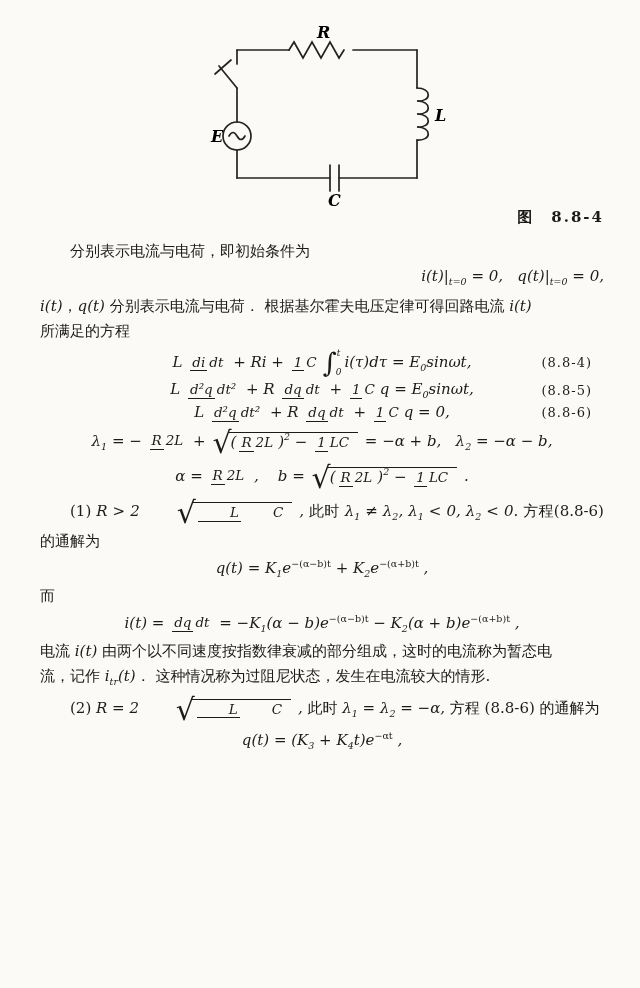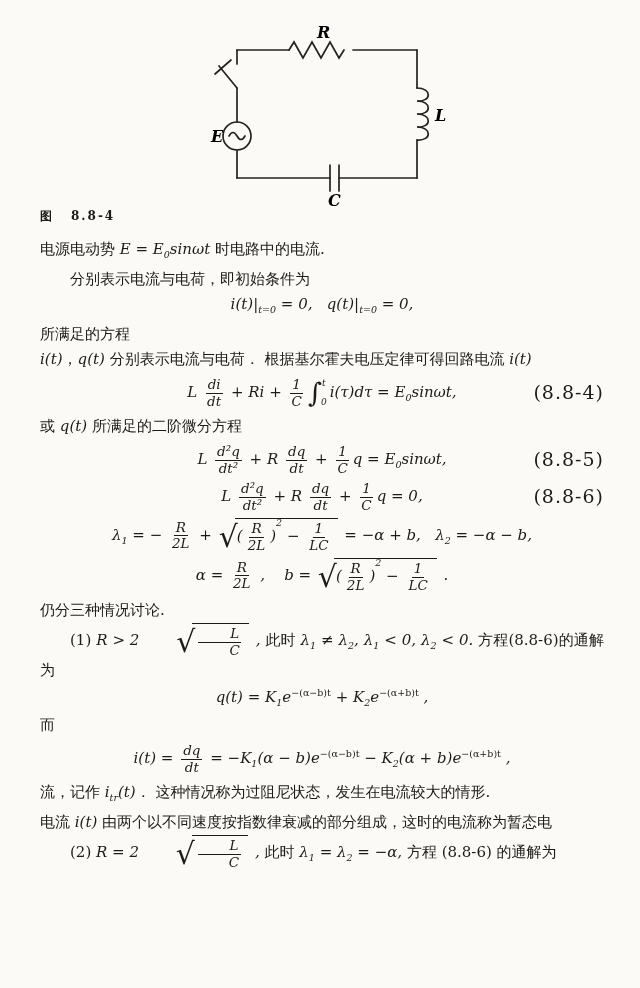--- a/index.html
+++ b/index.html
@@ -7,38 +7,38 @@
     width:640px;height:988px;overflow:hidden;
     background:#fbfaf6;color:#1c1b19;
     font-family:"DejaVu Serif","Liberation Serif",serif;
     font-size:15px;
   }
   .page{padding:24px 36px 0 40px;position:relative;height:964px;box-sizing:border-box}
 
   
   .figure-wrap{text-align:center;margin:2px 0 0}
   svg{display:block;margin:0 auto}
-  .caption{text-align:left;font-size:12px;margin:0 0 12px;font-weight:bold;letter-spacing:1px}
+  .caption{text-align:right;font-size:15px;margin:0 0 12px;font-weight:bold;letter-spacing:1px}
   .caption .cap-num{margin-left:18px;letter-spacing:2px}
 
   
   .line{line-height:25px;text-align:justify}
   .indent{text-indent:2em}
-  .center{text-align:center}
+  .center{text-align:right}
   .seg-i{font-style:italic;white-space:pre}
   .seg-t{white-space:pre-wrap}
   sub{font-size:9.5px;font-style:italic}
   sup{font-size:9.5px;}
 
   
   .eqrow{position:relative;text-align:center;margin:5px 0;line-height:1.05}
   .eq{display:inline-block;white-space:nowrap}
-  .eqtag{position:absolute;right:0;top:50%;transform:translateY(-50%);font-size:19px;letter-spacing:1px}
-
-  .frac{display:inline-flex;flex-direction:column;align-items:center;vertical-align:middle;
+  .eqtag{position:absolute;right:12px;top:50%;transform:translateY(-50%);font-size:13px;letter-spacing:1px}
+
+  .frac{display:inline-flex;flex-direction:row;align-items:flex-start;vertical-align:middle;
         margin:0 3px;font-size:13.5px;line-height:1.15;font-style:italic}
   .frac .num{border-bottom:1.3px solid #1c1b19;padding:0 2px}
   .frac .den{padding:0 2px}
 
   .sqrt{display:inline-flex;align-items:center;vertical-align:middle;margin:0 2px}
   .sqrt-sym{font-size:30px;line-height:1;font-style:normal;margin-right:-3px;transform:translateY(1px)}
   .sqrt-body{display:inline-flex;align-items:center;border-top:1.5px solid #1c1b19;padding:2px 4px 0 2px}
   .sqrt-body sup{align-self:flex-start;transform:translateY(-3px);font-style:italic}
   .sqrt-body .seg-i{font-style:italic}
 
@@ -81,44 +81,42 @@
       <circle class="stroke" cx="50" cy="110" r="14"></circle>
       <path class="stroke" d="M42,110 q4,-7 8,0 q4,7 8,0"></path>
       <text class="cirlabel" x="24" y="116">E</text>
       <path class="stroke" d="M50,124 V152"></path>
     </svg>
   </div>
   <div class="caption">
     <span>图</span><span class="cap-num">8.8-4</span>
   </div>
 
-  <div class="line"><span class="seg-t">电源电动势 </span><span class="seg-i">E = E</span><sub>0</sub><span class="seg-i">sinωt</span><span class="seg-t"> 时电路中的电流.</span></div>
   <div class="line indent"><span class="seg-t">分别表示电流与电荷，即初始条件为</span></div>
   <div class="line center"><span class="seg-i">i(t)|</span><sub>t=0</sub><span class="seg-i"> = 0,   q(t)|</span><sub>t=0</sub><span class="seg-i"> = 0,</span></div>
+  <div class="line"><span class="seg-i">i(t)</span><span class="seg-t">，</span><span class="seg-i">q(t)</span><span class="seg-t"> 分别表示电流与电荷． 根据基尔霍夫电压定律可得回路电流 </span><span class="seg-i">i(t)</span></div>
   <div class="line"><span class="seg-t">所满足的方程</span></div>
-  <div class="line"><span class="seg-i">i(t)</span><span class="seg-t">，</span><span class="seg-i">q(t)</span><span class="seg-t"> 分别表示电流与电荷． 根据基尔霍夫电压定律可得回路电流 </span><span class="seg-i">i(t)</span></div>
 
   <div class="eqrow">
     <span class="eq"><span class="seg-i">L </span><span class="frac">
           <span class="num">di</span>
           <span class="den">dt</span>
         </span><span class="seg-i"> + Ri + </span><span class="frac">
           <span class="num">1</span>
           <span class="den">C</span>
         </span><span class="intgroup">
           <span class="int">∫</span>
           <span class="limits">
             <span>t</span>
             <span>0</span>
           </span>
         </span><span class="seg-i">i(τ)dτ = E</span><sub>0</sub><span class="seg-i">sinωt,</span></span>
     <span class="eqtag">(8.8-4)</span>
   </div>
 
-  <div class="line"><span class="seg-t">或 </span><span class="seg-i">q(t)</span><span class="seg-t"> 所满足的二阶微分方程</span></div>
 
   <div class="eqrow">
     <span class="eq"><span class="seg-i">L </span><span class="frac">
           <span class="num">d²q</span>
           <span class="den">dt²</span>
         </span><span class="seg-i"> + R </span><span class="frac">
           <span class="num">dq</span>
           <span class="den">dt</span>
         </span><span class="seg-i"> + </span><span class="frac">
           <span class="num">1</span>
@@ -183,21 +181,20 @@
             <sup>2</sup>
             <span class="seg-i"> − </span>
             <span class="frac">
               <span class="num">1</span>
               <span class="den">LC</span>
             </span>
           </span>
         </span><span class="seg-i"> .</span></span>
   </div>
 
-  <div class="line"><span class="seg-t">仍分三种情况讨论.</span></div>
 
   <div class="line indent"><span class="seg-t">(1) </span><span class="seg-i">R</span><span class="seg-i"> &gt; 2 </span><span class="sqrt">
         <span class="sqrt-sym">√</span>
         <span class="sqrt-body">
           <span class="frac">
             <span class="num">L</span>
             <span class="den">C</span>
           </span>
         </span>
       </span><span class="seg-i"> ,</span><span class="seg-t"> 此时 </span><span class="seg-i">λ</span><sub>1</sub><span class="seg-i"> ≠ λ</span><sub>2</sub><span class="seg-i">, λ</span><sub>1</sub><span class="seg-i"> &lt; 0, λ</span><sub>2</sub><span class="seg-i"> &lt; 0.</span><span class="seg-t"> 方程(8.8-6)的通解为</span></div>
@@ -208,27 +205,30 @@
 
   <div class="line"><span class="seg-t">而</span></div>
 
   <div class="eqrow">
     <span class="eq"><span class="seg-i">i(t) = </span><span class="frac">
           <span class="num">dq</span>
           <span class="den">dt</span>
         </span><span class="seg-i"> = −K</span><sub>1</sub><span class="seg-i">(α − b)e</span><sup>−(α−b)t</sup><span class="seg-i"> − K</span><sub>2</sub><span class="seg-i">(α + b)e</span><sup>−(α+b)t</sup><span class="seg-i"> ,</span></span>
   </div>
 
+  <div class="line"><span class="seg-t">电流 </span><span class="seg-i">i(t)</span><span class="seg-t"> 由两个以不同速度按指数律衰减的部分组成，这时的电流称为暂态电</span></div>
   <div class="line"><span class="seg-t">流，记作 </span><span class="seg-i">i</span><sub>tr</sub><span class="seg-i">(t)</span><span class="seg-t">． 这种情况称为过阻尼状态，发生在电流较大的情形.</span></div>
-  <div class="line"><span class="seg-t">电流 </span><span class="seg-i">i(t)</span><span class="seg-t"> 由两个以不同速度按指数律衰减的部分组成，这时的电流称为暂态电</span></div>
 
   <div class="line indent"><span class="seg-t">(2) </span><span class="seg-i">R</span><span class="seg-i"> = 2 </span><span class="sqrt">
         <span class="sqrt-sym">√</span>
         <span class="sqrt-body">
           <span class="frac">
             <span class="num">L</span>
             <span class="den">C</span>
           </span>
         </span>
       </span><span class="seg-i"> ,</span><span class="seg-t"> 此时 </span><span class="seg-i">λ</span><sub>1</sub><span class="seg-i"> = λ</span><sub>2</sub><span class="seg-i"> = −α,</span><span class="seg-t"> 方程 (8.8-6) 的通解为</span></div>
 
+  <div class="eqrow">
+    <span class="eq"><span class="seg-i">q(t) = (K</span><sub>3</sub><span class="seg-i"> + K</span><sub>4</sub><span class="seg-i">t)e</span><sup>−αt</sup><span class="seg-i"> ,</span></span>
+  </div>
 
 </div>
 
 </body></html>

